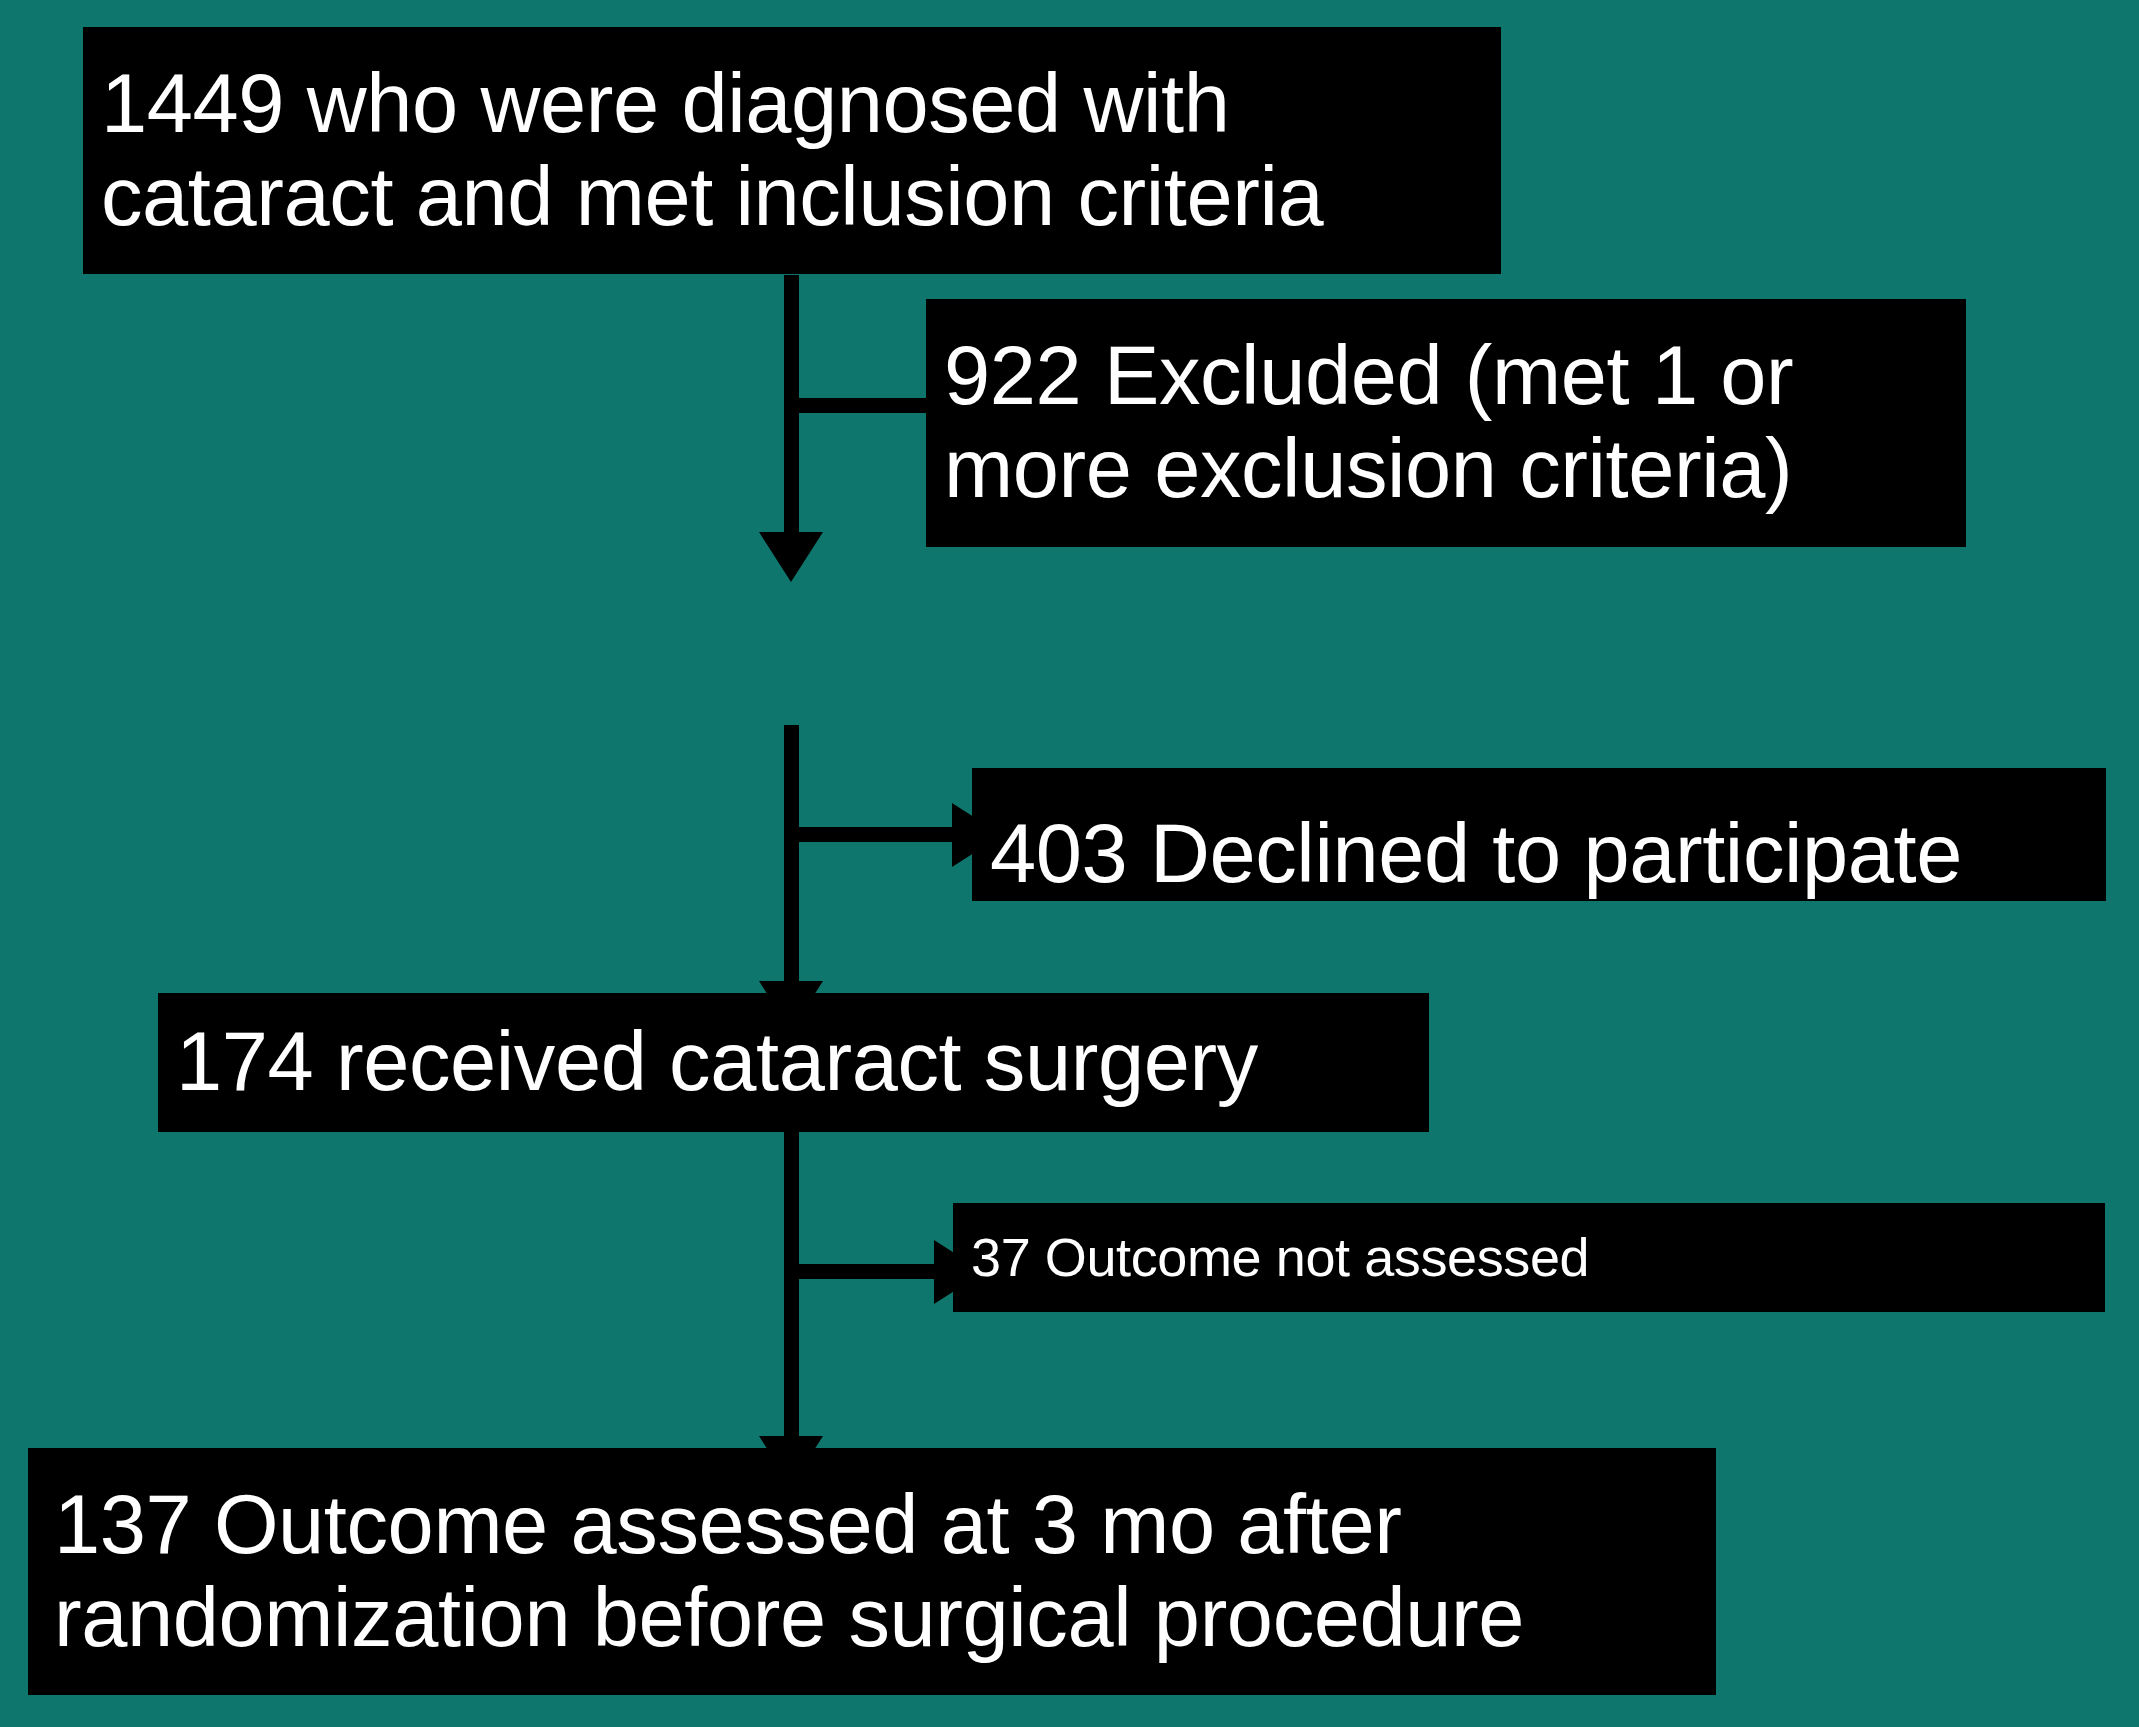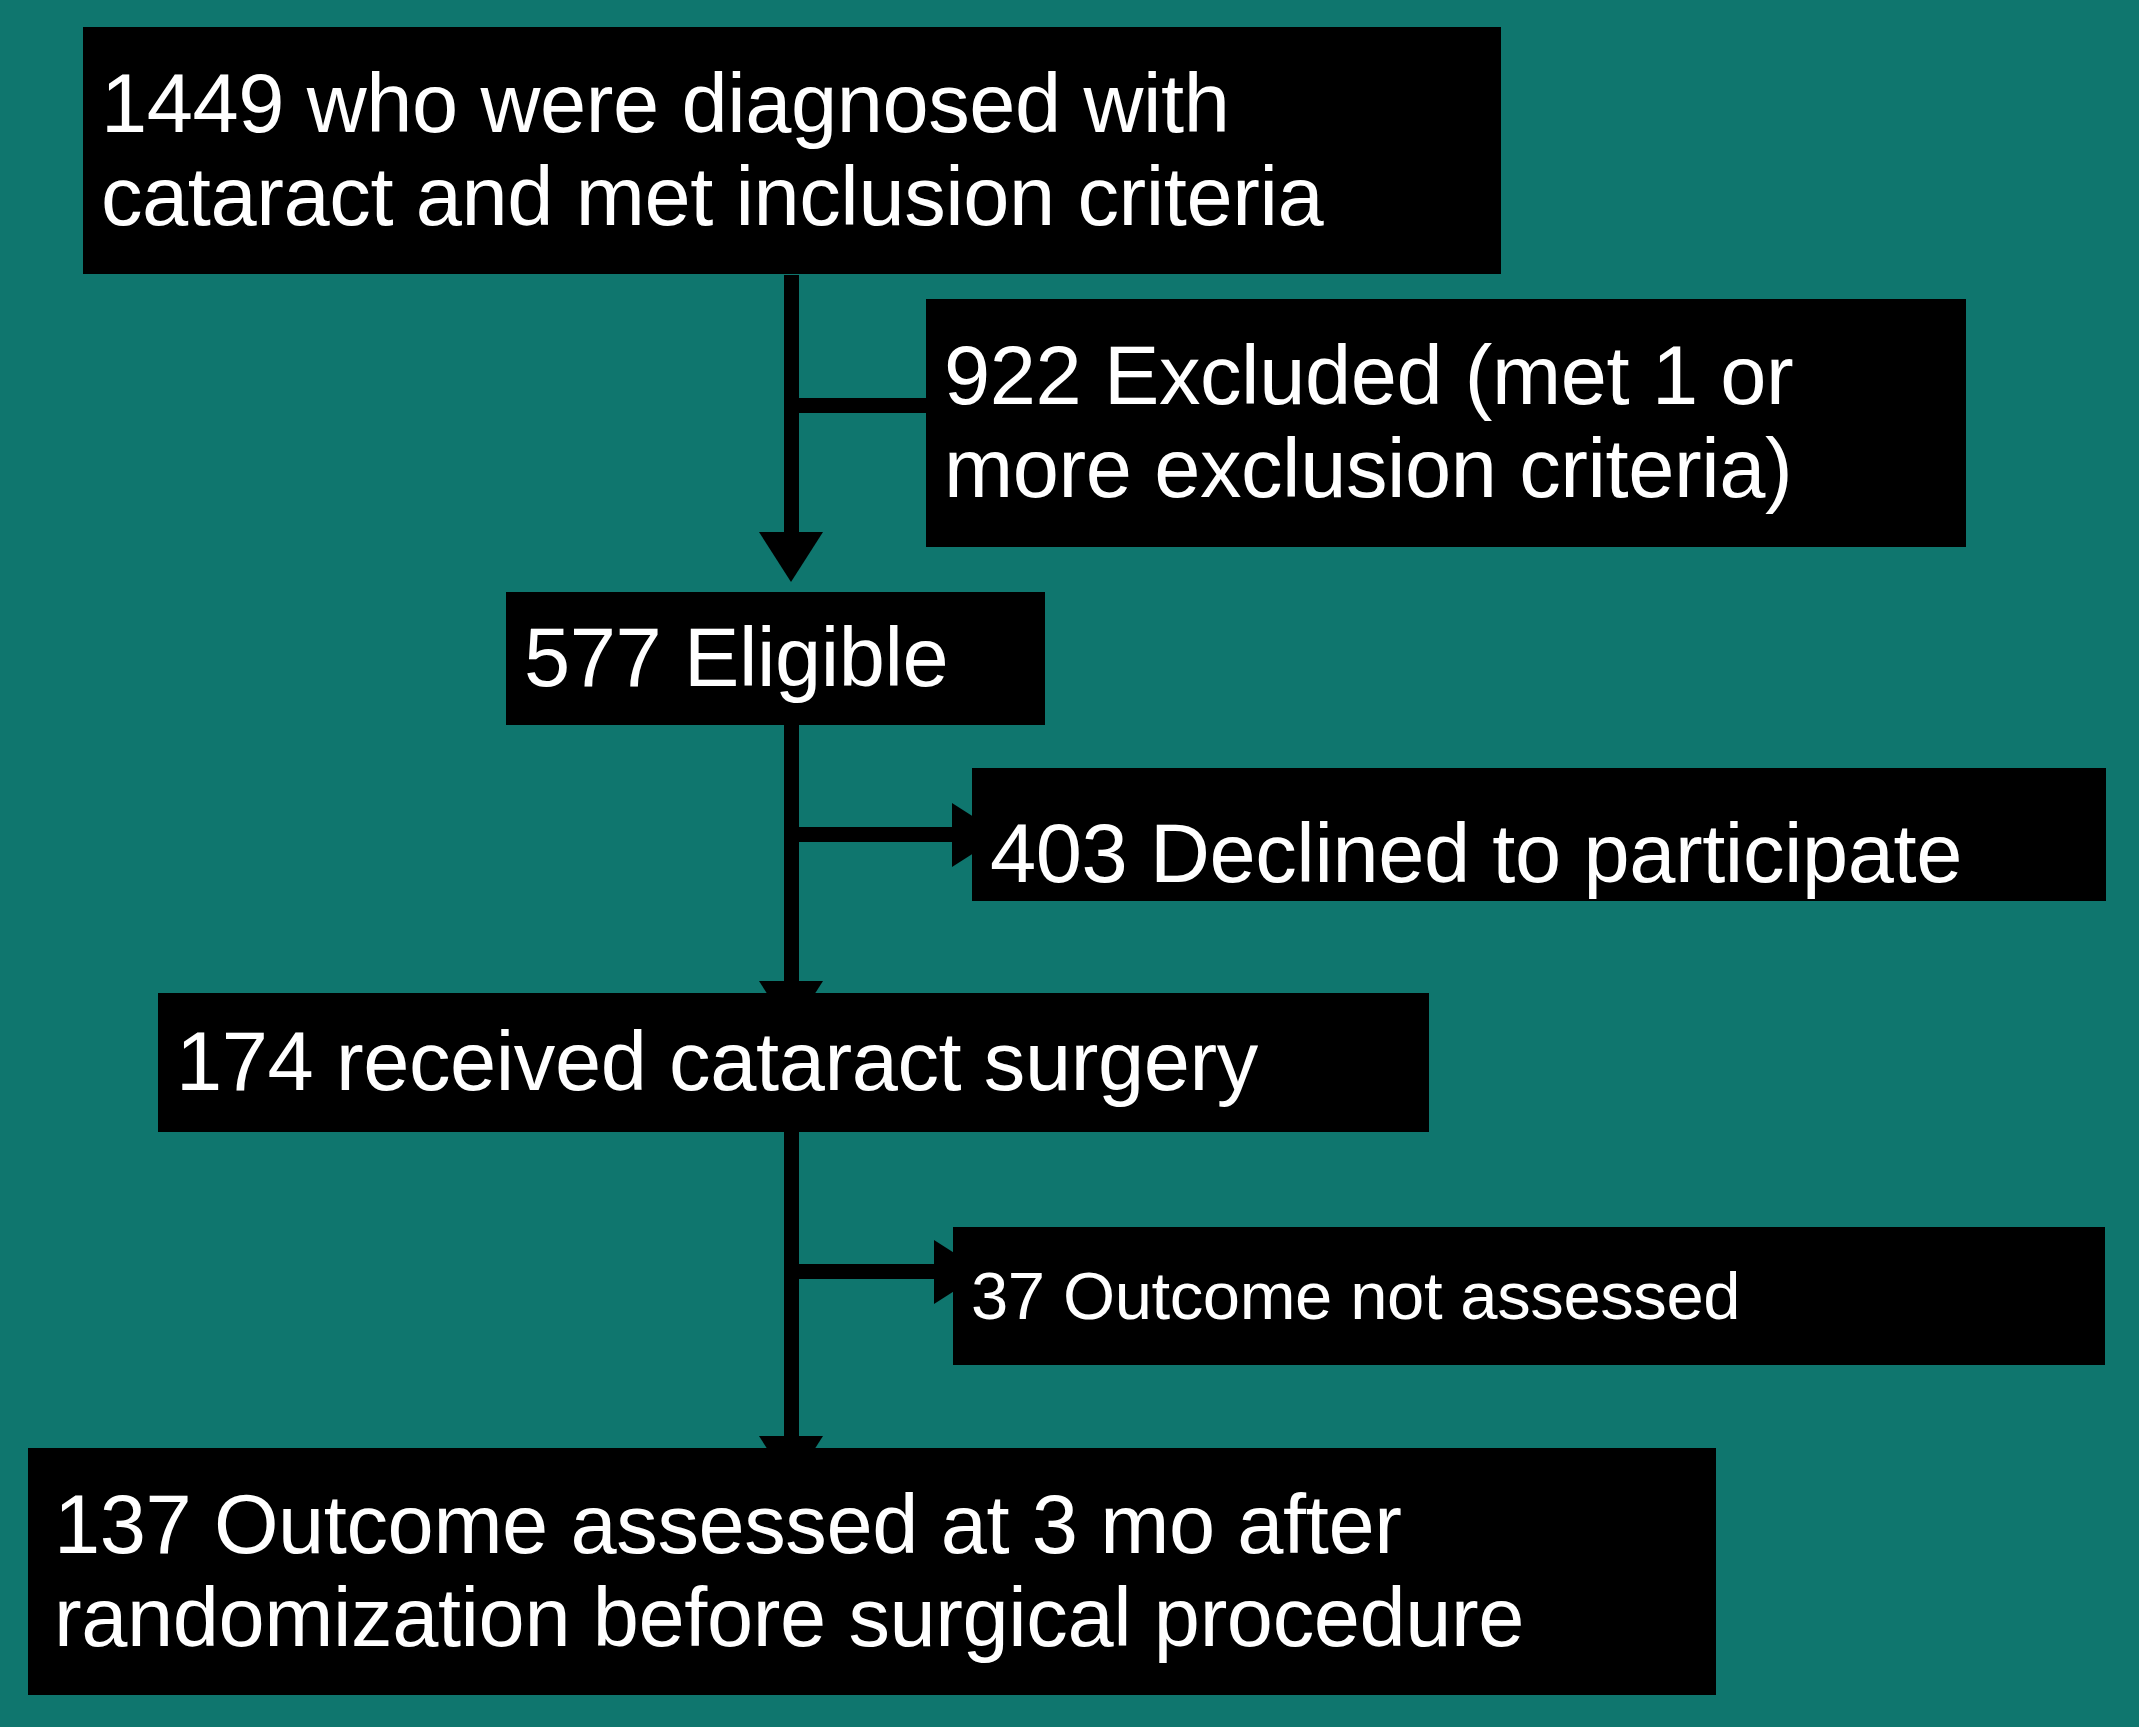--- a/index.html
+++ b/index.html
@@ -53,23 +53,22 @@
   #box-declined {
     left: 972px; top: 768px; width: 1134px; height: 133px;
     font-size: 83px;
     justify-content: flex-end;
   }
   #box-surgery {
     left: 158px;  top: 993px; width: 1271px; height: 139px;
     font-size: 83px;
   }
   #box-notassessed {
-    left: 953px; top: 1203px; width: 1152px; height: 138px;
-    font-size: 67px;
-    margin-top: 24px;
+    left: 953px; top: 1203px; width: 1152px; height: 109px;
+    font-size: 54px;
   }
   #box-assessed {
     left: 28px;   top: 1448px; width: 1688px; height: 247px;
     font-size: 83px;
     padding-left: 8px;
   }
 
   
   .vline {
     position: absolute;
@@ -129,23 +128,20 @@
   <div class="vline" id="stem-1"></div>
   <div class="hline" id="branch-1"></div>
   <div class="arrow-right" id="arrowhead-r1"></div>
   <div class="arrow-down" id="arrowhead-d1"></div>
 
   <div class="node-box" id="box-excluded">
     <span class="node-text">922 Excluded (met 1 or
 more exclusion criteria)</span>
   </div>
 
-  <div class="node-box" id="box-eligible">
-    <span class="node-text">577 Eligible</span>
-  </div>
 
   <div class="vline" id="stem-2"></div>
   <div class="hline" id="branch-2"></div>
   <div class="arrow-right" id="arrowhead-r2"></div>
   <div class="arrow-down" id="arrowhead-d2"></div>
 
   <div class="node-box" id="box-declined">
     <span class="node-text">403 Declined to participate</span>
   </div>
 

